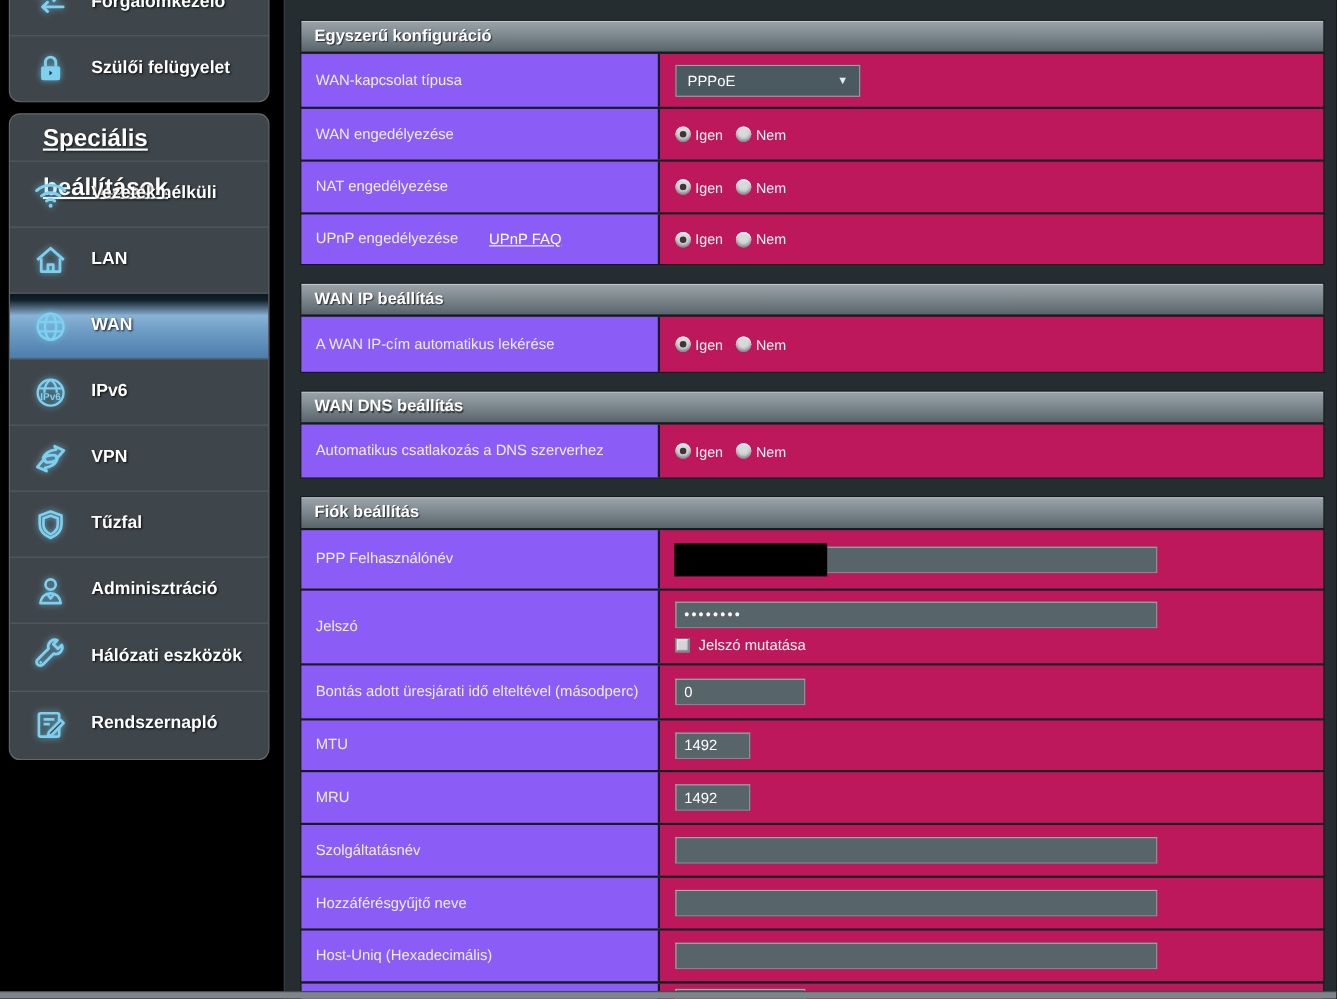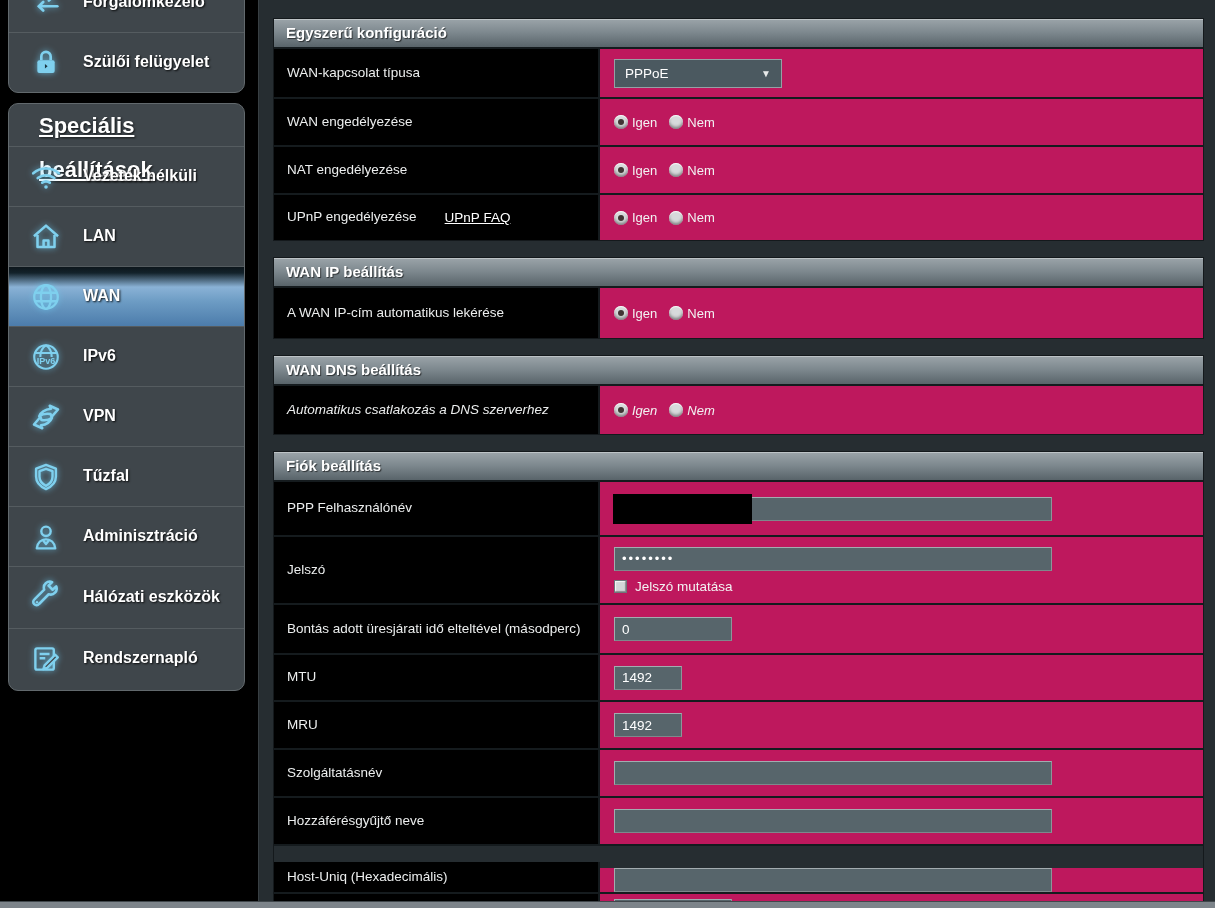--- a/index.html
+++ b/index.html
@@ -58,21 +58,21 @@
     height:28px; line-height:28px; padding-left:12px;
     font-size:15px; font-weight:bold; color:#fff;
     text-shadow:1px 1px 1px rgba(0,0,0,.6);
     background:linear-gradient(180deg,#9ba4a9 0%,#7d888e 48%,#59646a 100%);
     box-shadow:inset 0 1px 0 rgba(255,255,255,.35);
   }
   .row { display:flex; border-top:2px solid #151b1e; min-height:48px; }
   .row:first-of-type { border-top:none; }
   .cell-label {
     width:326px; flex:0 0 326px;
-    background:#000000;
+    background:#8b5cf6;
     display:flex; align-items:center;
     padding:6px 10px 6px 13px;
     border-right:2px solid #151b1e;
     font-size:13.5px; color:#eceeee;
     flex-wrap:wrap; row-gap:2px;
   }
   .cell-label .lbl { line-height:1.35; }
   .cell-label a {
     color:#fff; text-decoration:underline; margin-left:28px;
     font-size:13.5px; cursor:pointer;
@@ -342,21 +342,21 @@
             <span class="radio-opt">
               <span class="radio"></span>
               <span class="opt-label">Nem</span>
             </span>
           </div>
         </div>
       </div>
     </div>
     <div class="section">
       <div class="section-header">WAN DNS beállítás</div>
-      <div class="row" style="min-height: 50px; font-style: italic;">
+      <div class="row" style="min-height: 50px;">
         <div class="cell-label">
           <span class="lbl">Automatikus csatlakozás a DNS szerverhez</span>
         </div>
         <div class="cell-value">
           <div class="radio-group">
             <span class="radio-opt">
               <span class="radio sel"></span>
               <span class="opt-label">Igen</span>
             </span>
             <span class="radio-opt">
@@ -422,21 +422,21 @@
         </div>
       </div>
       <div class="row" style="min-height: 48px;">
         <div class="cell-label">
           <span class="lbl">Hozzáférésgyűjtő neve</span>
         </div>
         <div class="cell-value">
           <span class="input-wrap"><input class="tinput wide" type="text" value="" style=""></span>
         </div>
       </div>
-      <div class="row" style="min-height: 48px; align-items: flex-end;">
+      <div class="row" style="min-height: 48px;">
         <div class="cell-label">
           <span class="lbl">Host-Uniq (Hexadecimális)</span>
         </div>
         <div class="cell-value">
           <span class="input-wrap"><input class="tinput wide" type="text" value="" style=""></span>
         </div>
       </div>
       <div class="row partial" style="min-height: 18px;">
         <div class="cell-label"></div>
         <div class="cell-value">

